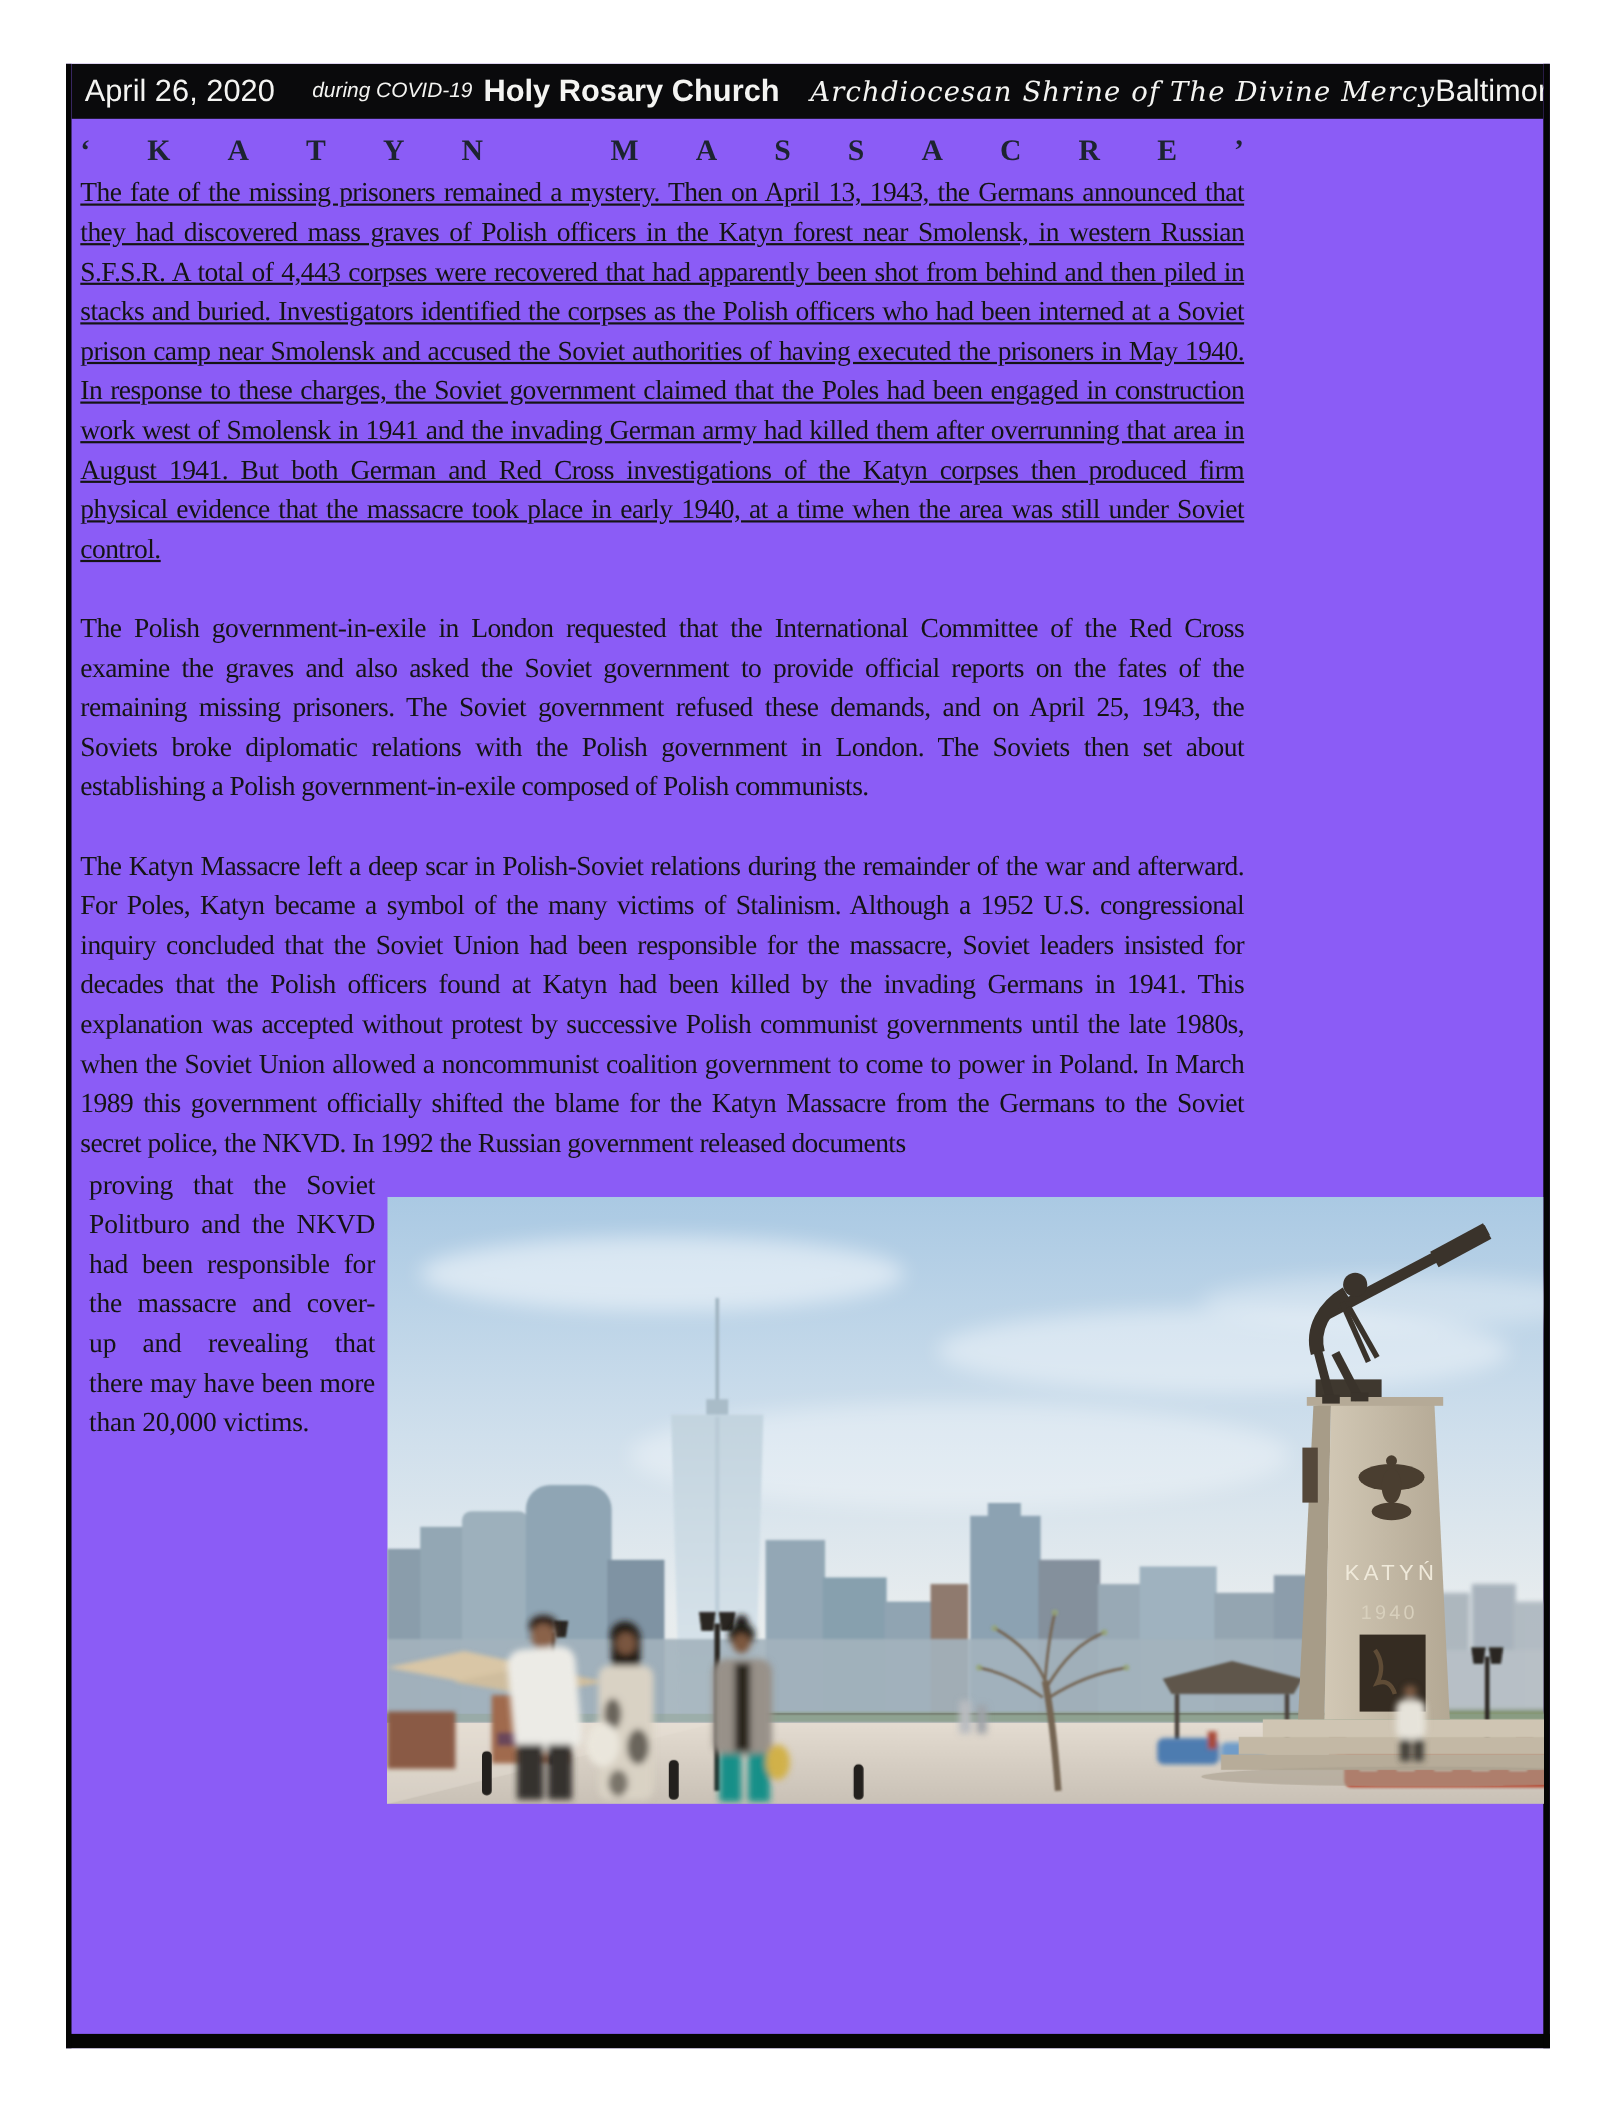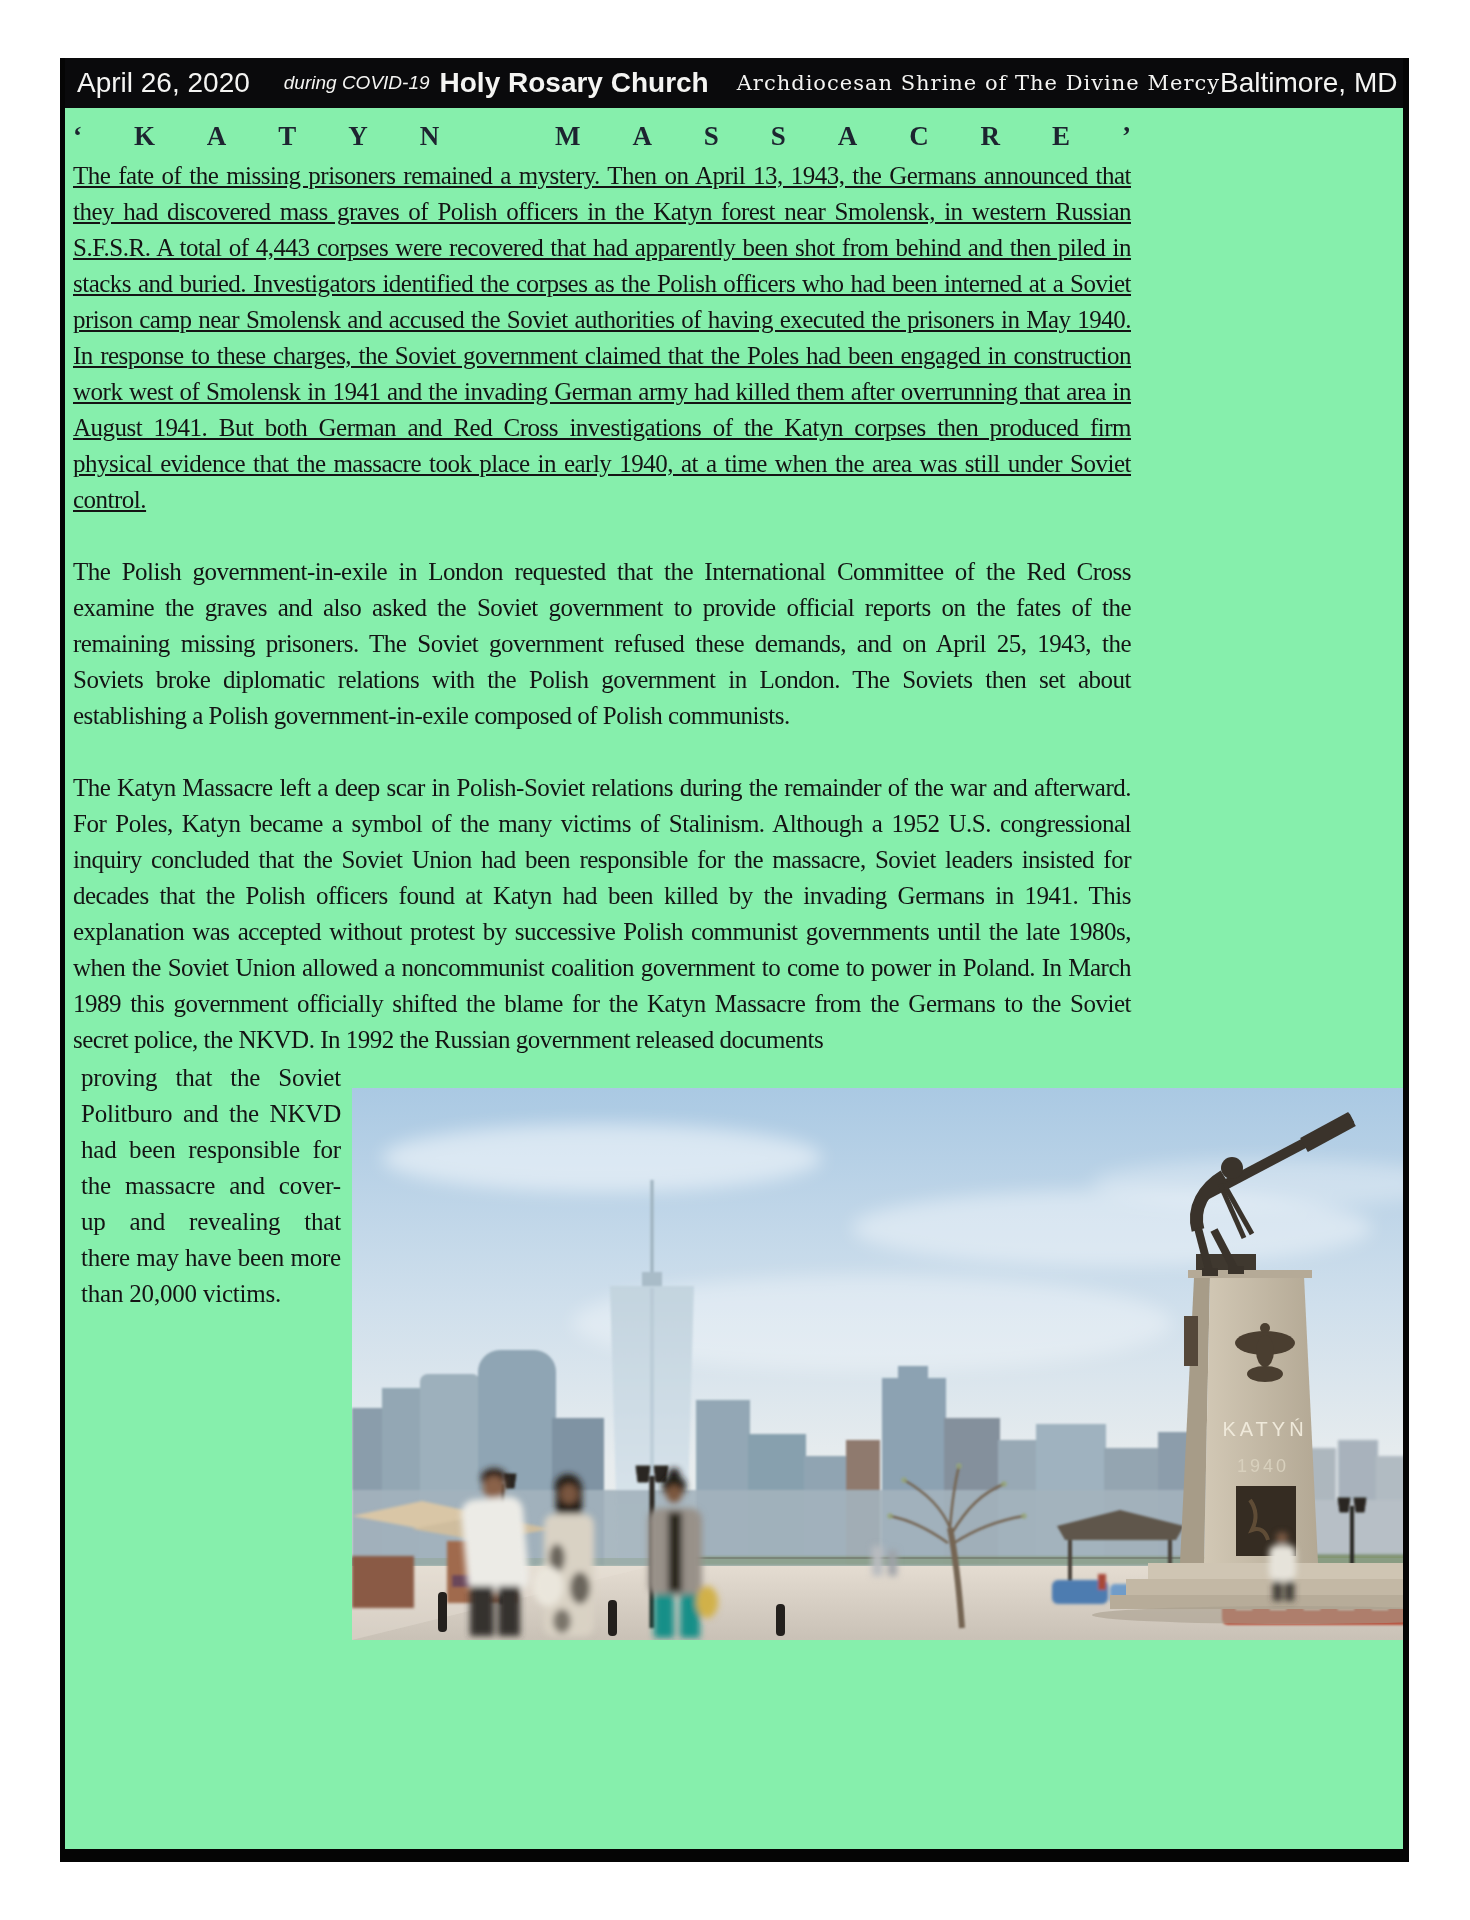--- a/index.html
+++ b/index.html
@@ -2,29 +2,29 @@
 <html><head>
 <meta charset="utf-8">
 <style>
   html,body{margin:0;padding:0;background:#ffffff;}
   body{width:1470px;height:1920px;position:relative;overflow:hidden;
        font-family:"Liberation Serif", serif;color:#141414;}
 
   
   .sheet{position:absolute;left:60px;top:58px;width:1338px;height:1791px;
          border-left:5px solid #050505;border-right:6px solid #050505;border-bottom:13px solid #050505;
-         background:#86efac;overflow:hidden;}
+         background:#8b5cf6;overflow:hidden;}
 
   
   .masthead{height:50px;background:#0a0a0c;color:#f4f4f2;display:flex;align-items:center;
             padding:0 14px 0 12px;box-sizing:border-box;white-space:nowrap;}
   .masthead .date{font-family:"Liberation Sans",sans-serif;font-size:28px;font-weight:400;}
   .masthead .covid{font-family:"Liberation Sans",sans-serif;font-style:italic;font-size:19px;margin-left:34px;}
   .masthead .church{font-family:"Liberation Sans",sans-serif;font-size:28px;margin-left:10px;font-weight:bold;}
-  .masthead .shrine{font-family:"DejaVu Serif",serif;font-size:21px;margin-left:28px;letter-spacing:1px;}
+  .masthead .shrine{font-family:"DejaVu Serif",serif;font-style:italic;font-size:25px;margin-left:28px;letter-spacing:1px;}
   .masthead .spacer{flex:1;}
   .masthead .loc{font-family:"Liberation Sans",sans-serif;font-size:28px;}
 
   
   .content{padding:8px 0 0 8px;}
   .bodytext{width:1058px;}
   .headline{display:flex;justify-content:space-between;align-items:baseline;
             font-size:27px;font-weight:700;color:#1d2430;height:40px;line-height:40px;}
   .headline span{display:inline-block;}
   .headline-gap{width:12px;}

